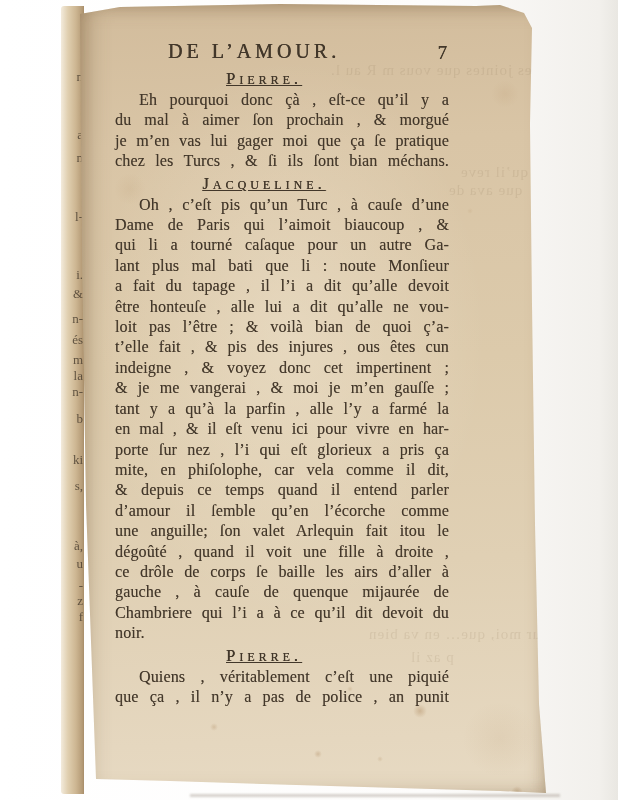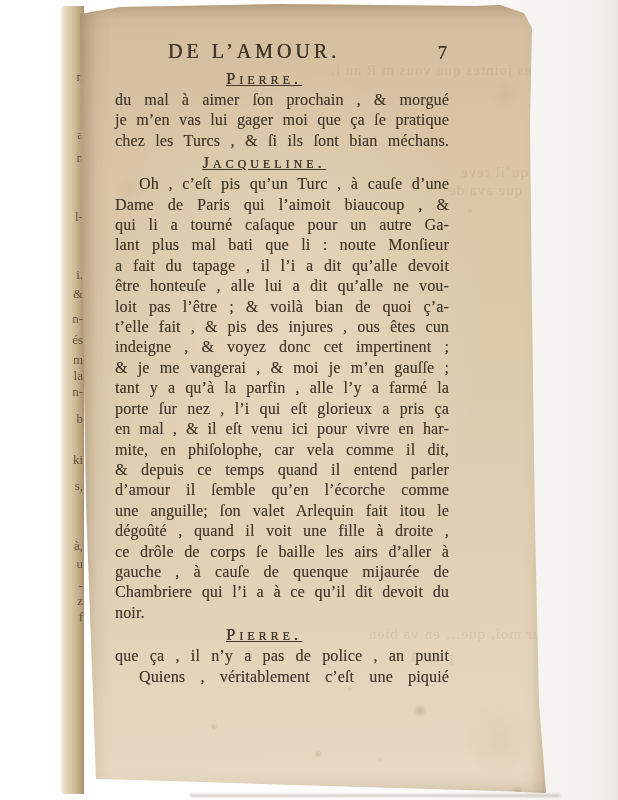--- a/index.html
+++ b/index.html
@@ -117,49 +117,50 @@
         <div class="bleed-line" style="left: 330px; top: 645px;">p az il</div>
       </div>
 
     <div class="content">
       <div class="header-row">
         <span class="title">DE L’AMOUR.</span>
         <span class="pagenum">7</span>
       </div>
       <div>
           <div class="speaker">Pierre.</div>
+          <div class="line indent">Eh pourquoi donc çà , eſt-ce qu’il y a</div>
           <div class="line">du mal à aimer ſon prochain , &amp; morgué</div>
           <div class="line">je m’en vas lui gager moi que ça ſe pratique</div>
           <div class="line">chez les Turcs , &amp; ſi ils ſont bian méchans.</div>
           <div class="speaker">Jacqueline.</div>
           <div class="line indent">Oh , c’eſt pis qu’un Turc , à cauſe d’une</div>
           <div class="line">Dame de Paris qui l’aimoit biaucoup , &amp;</div>
           <div class="line">qui li a tourné caſaque pour un autre Ga-</div>
           <div class="line">lant plus mal bati que li : noute Monſieur</div>
           <div class="line">a fait du tapage , il l’i a dit qu’alle devoit</div>
           <div class="line">être honteuſe , alle lui a dit qu’alle ne vou-</div>
           <div class="line">loit pas l’être ; &amp; voilà bian de quoi ç’a-</div>
           <div class="line">t’elle fait , &amp; pis des injures , ous êtes cun</div>
           <div class="line">indeigne , &amp; voyez donc cet impertinent ;</div>
           <div class="line">&amp; je me vangerai , &amp; moi je m’en gauſſe ;</div>
           <div class="line">tant y a qu’à la parfin , alle l’y a farmé la</div>
+          <div class="line">en mal , &amp; il eſt venu ici pour vivre en har-</div>
           <div class="line">porte ſur nez , l’i qui eſt glorieux a pris ça</div>
-          <div class="line">en mal , &amp; il eſt venu ici pour vivre en har-</div>
           <div class="line">mite, en phiſolophe, car vela comme il dit,</div>
           <div class="line">&amp; depuis ce temps quand il entend parler</div>
           <div class="line">d’amour il ſemble qu’en l’écorche comme</div>
           <div class="line">une anguille; ſon valet Arlequin fait itou le</div>
           <div class="line">dégoûté , quand il voit une fille à droite ,</div>
           <div class="line">ce drôle de corps ſe baille les airs d’aller à</div>
           <div class="line">gauche , à cauſe de quenque mijaurée de</div>
           <div class="line">Chambriere qui l’i a à ce qu’il dit devoit du</div>
           <div class="line short">noir.</div>
           <div class="speaker">Pierre.</div>
+          <div class="line indent">Quiens , véritablement c’eſt une piquié</div>
           <div class="line">que ça , il n’y a pas de police , an punit</div>
-          <div class="line indent">Quiens , véritablement c’eſt une piquié</div>
         </div>
     </div>
 
     <div class="page-shade"></div>
   </div>
 
   <div class="table-line"></div>
 </div>
 
 </body></html>

